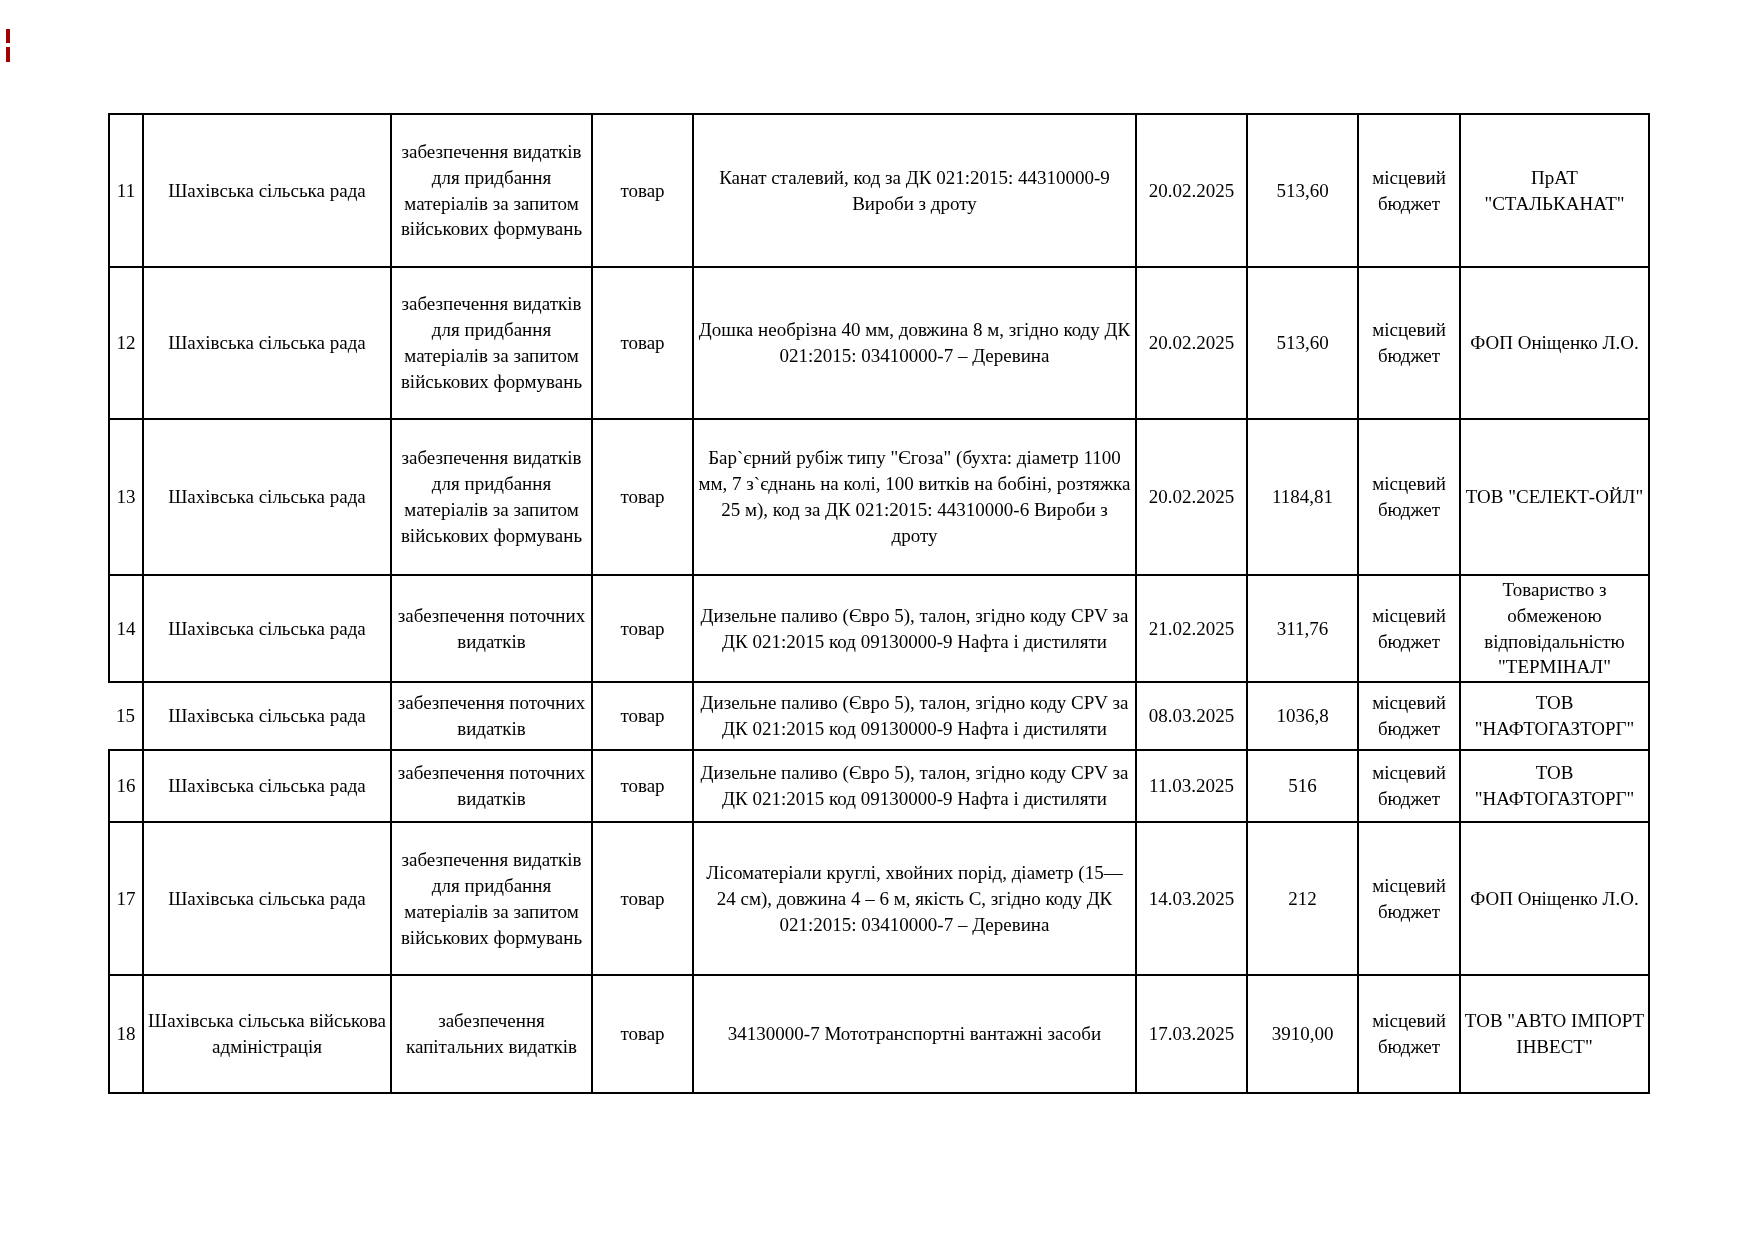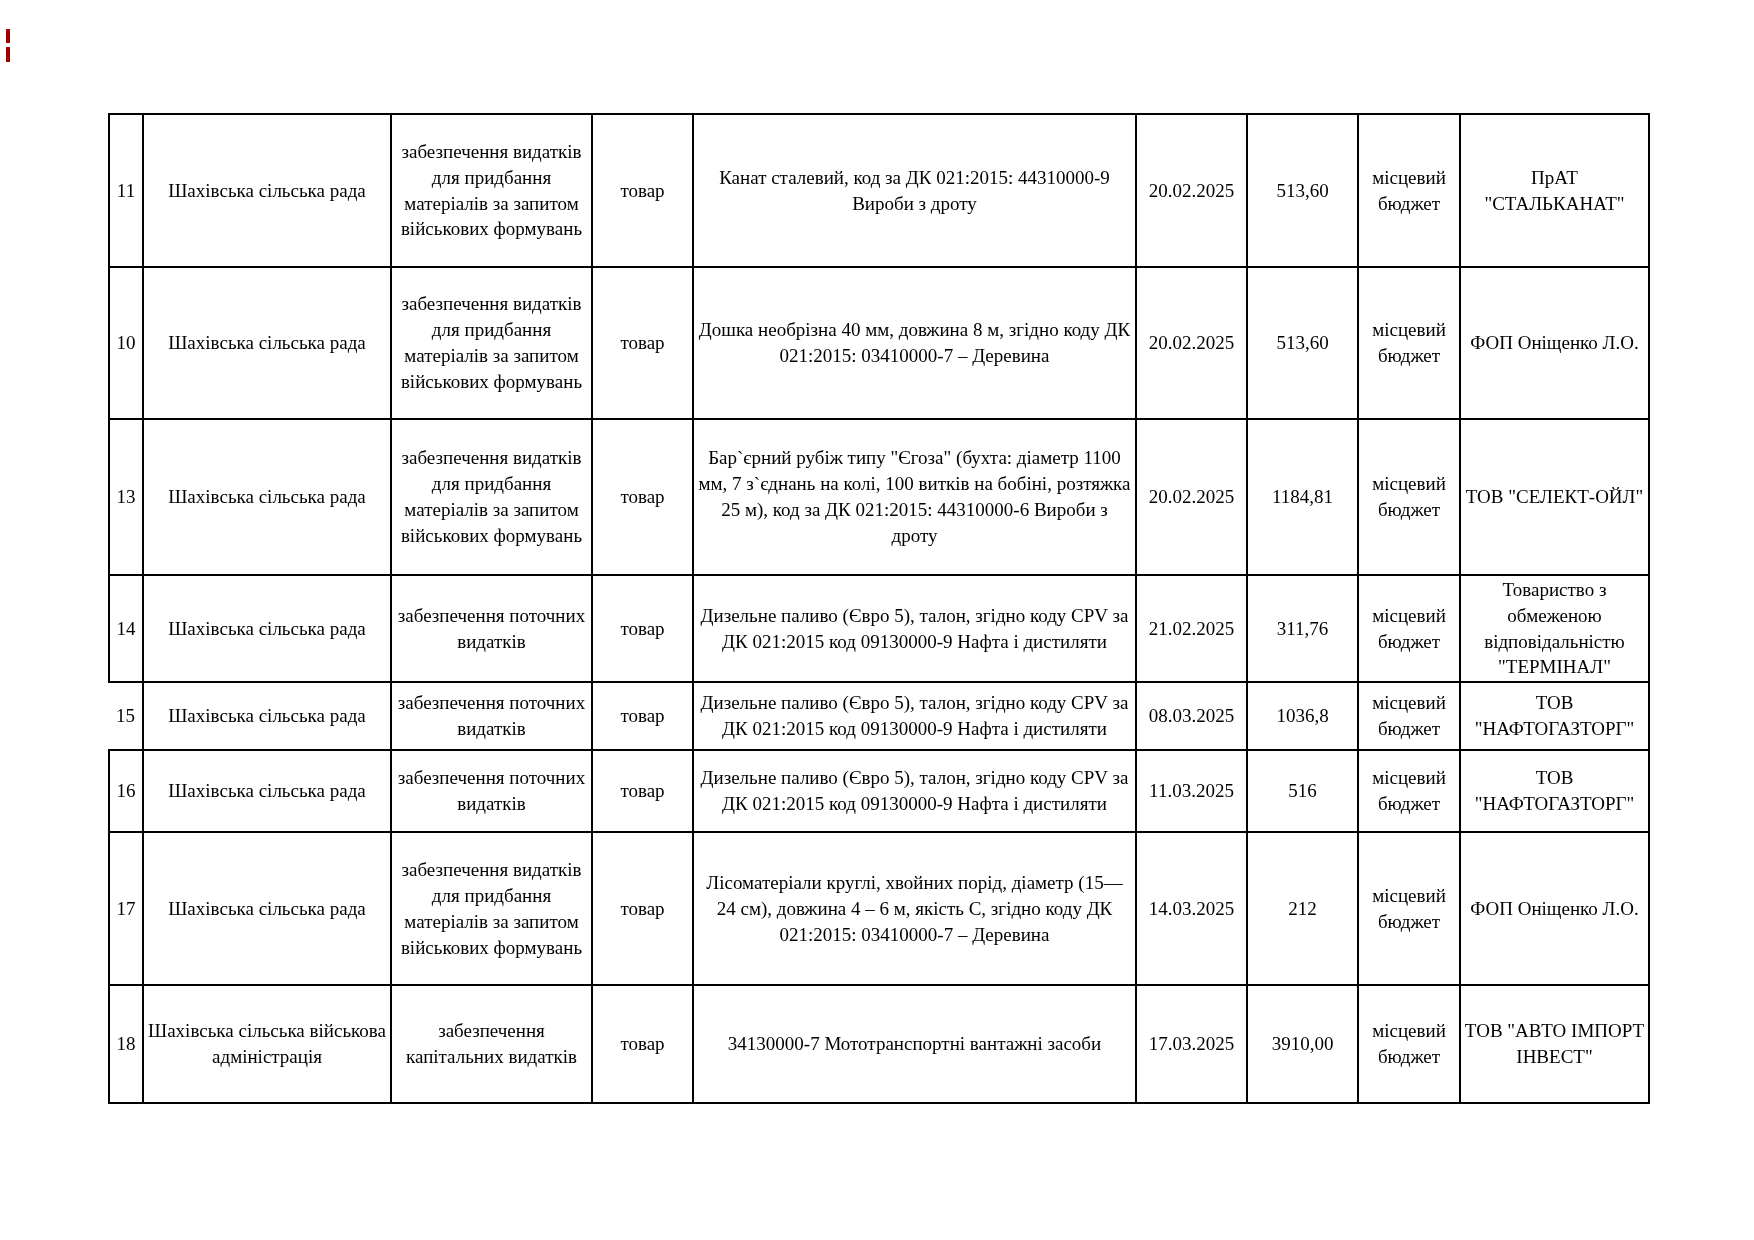--- a/index.html
+++ b/index.html
@@ -49,21 +49,21 @@
   td.col-num      { padding: 1px 0; margin-top: 8px; }
   td.col-supplier { line-height: 1.18; }
   td.col-budget   { line-height: 1.3; margin-top: 24px; }
 
   
   tbody tr:nth-child(1) { height: 153px; }
   tbody tr:nth-child(2) { height: 152px; }
   tbody tr:nth-child(3) { height: 156px; }
   tbody tr:nth-child(4) { height: 98px;  }
   tbody tr:nth-child(5) { height: 68px;  }
-  tbody tr:nth-child(6) { height: 82px;  }
+  tbody tr:nth-child(6) { height: 72px;  }
   tbody tr:nth-child(7) { height: 153px; }
   tbody tr:nth-child(8) { height: 118px; }
 
   
   tbody tr:nth-child(5) td:first-child { border-left: none; }
 </style>
 </head>
 <body>
 
 <div class="page">
@@ -89,21 +89,21 @@
     <td class="col-customer">Шахівська сільська рада</td>
     <td class="col-purpose">забезпечення видатків для придбання матеріалів за запитом військових формувань</td>
     <td class="col-type">товар</td>
     <td class="col-item">Канат сталевий, код за ДК 021:2015: 44310000-9 Вироби з дроту</td>
     <td class="col-date">20.02.2025</td>
     <td class="col-amount">513,60</td>
     <td class="col-budget">місцевий бюджет</td>
     <td class="col-supplier">ПрАТ "СТАЛЬКАНАТ"</td>
   </tr>
           <tr>
-    <td class="col-num">10</td>
+    <td class="col-num">12</td>
     <td class="col-customer">Шахівська сільська рада</td>
     <td class="col-purpose">забезпечення видатків для придбання матеріалів за запитом військових формувань</td>
     <td class="col-type">товар</td>
     <td class="col-item">Дошка необрізна 40 мм, довжина 8 м, згідно коду ДК 021:2015: 03410000-7 – Деревина</td>
     <td class="col-date">20.02.2025</td>
     <td class="col-amount">513,60</td>
     <td class="col-budget">місцевий бюджет</td>
     <td class="col-supplier">ФОП Оніщенко Л.О.</td>
   </tr>
           <tr>

